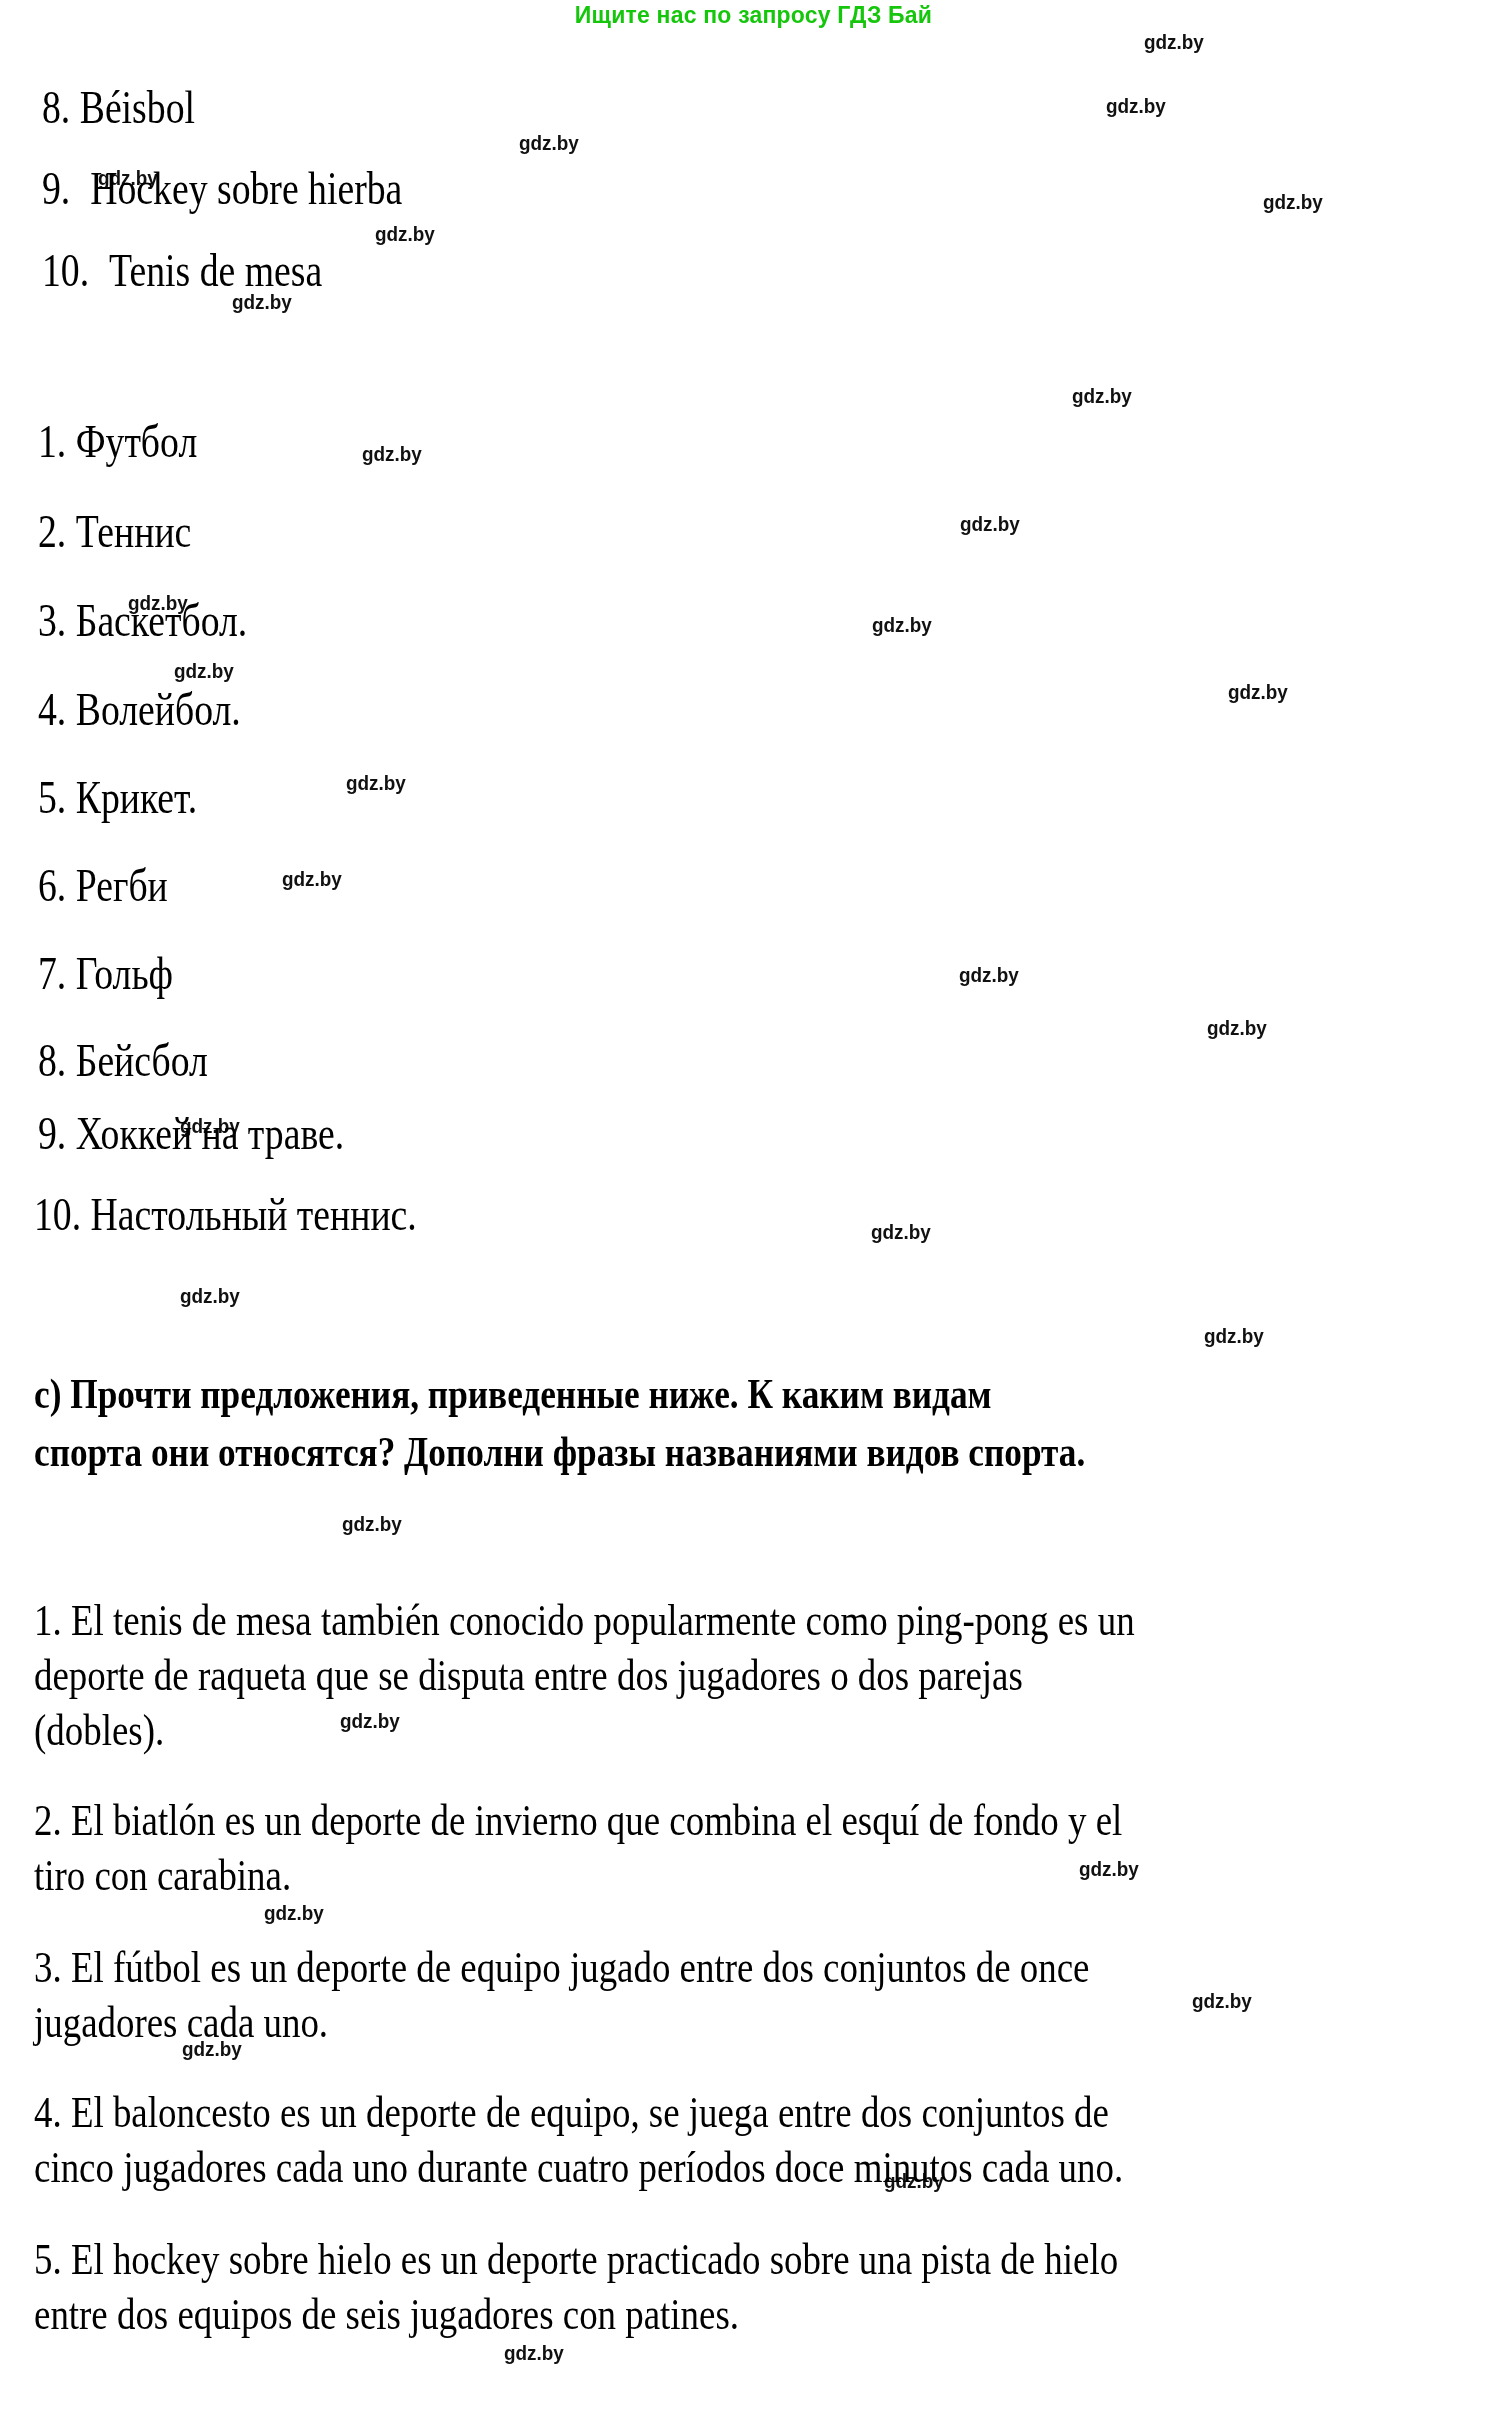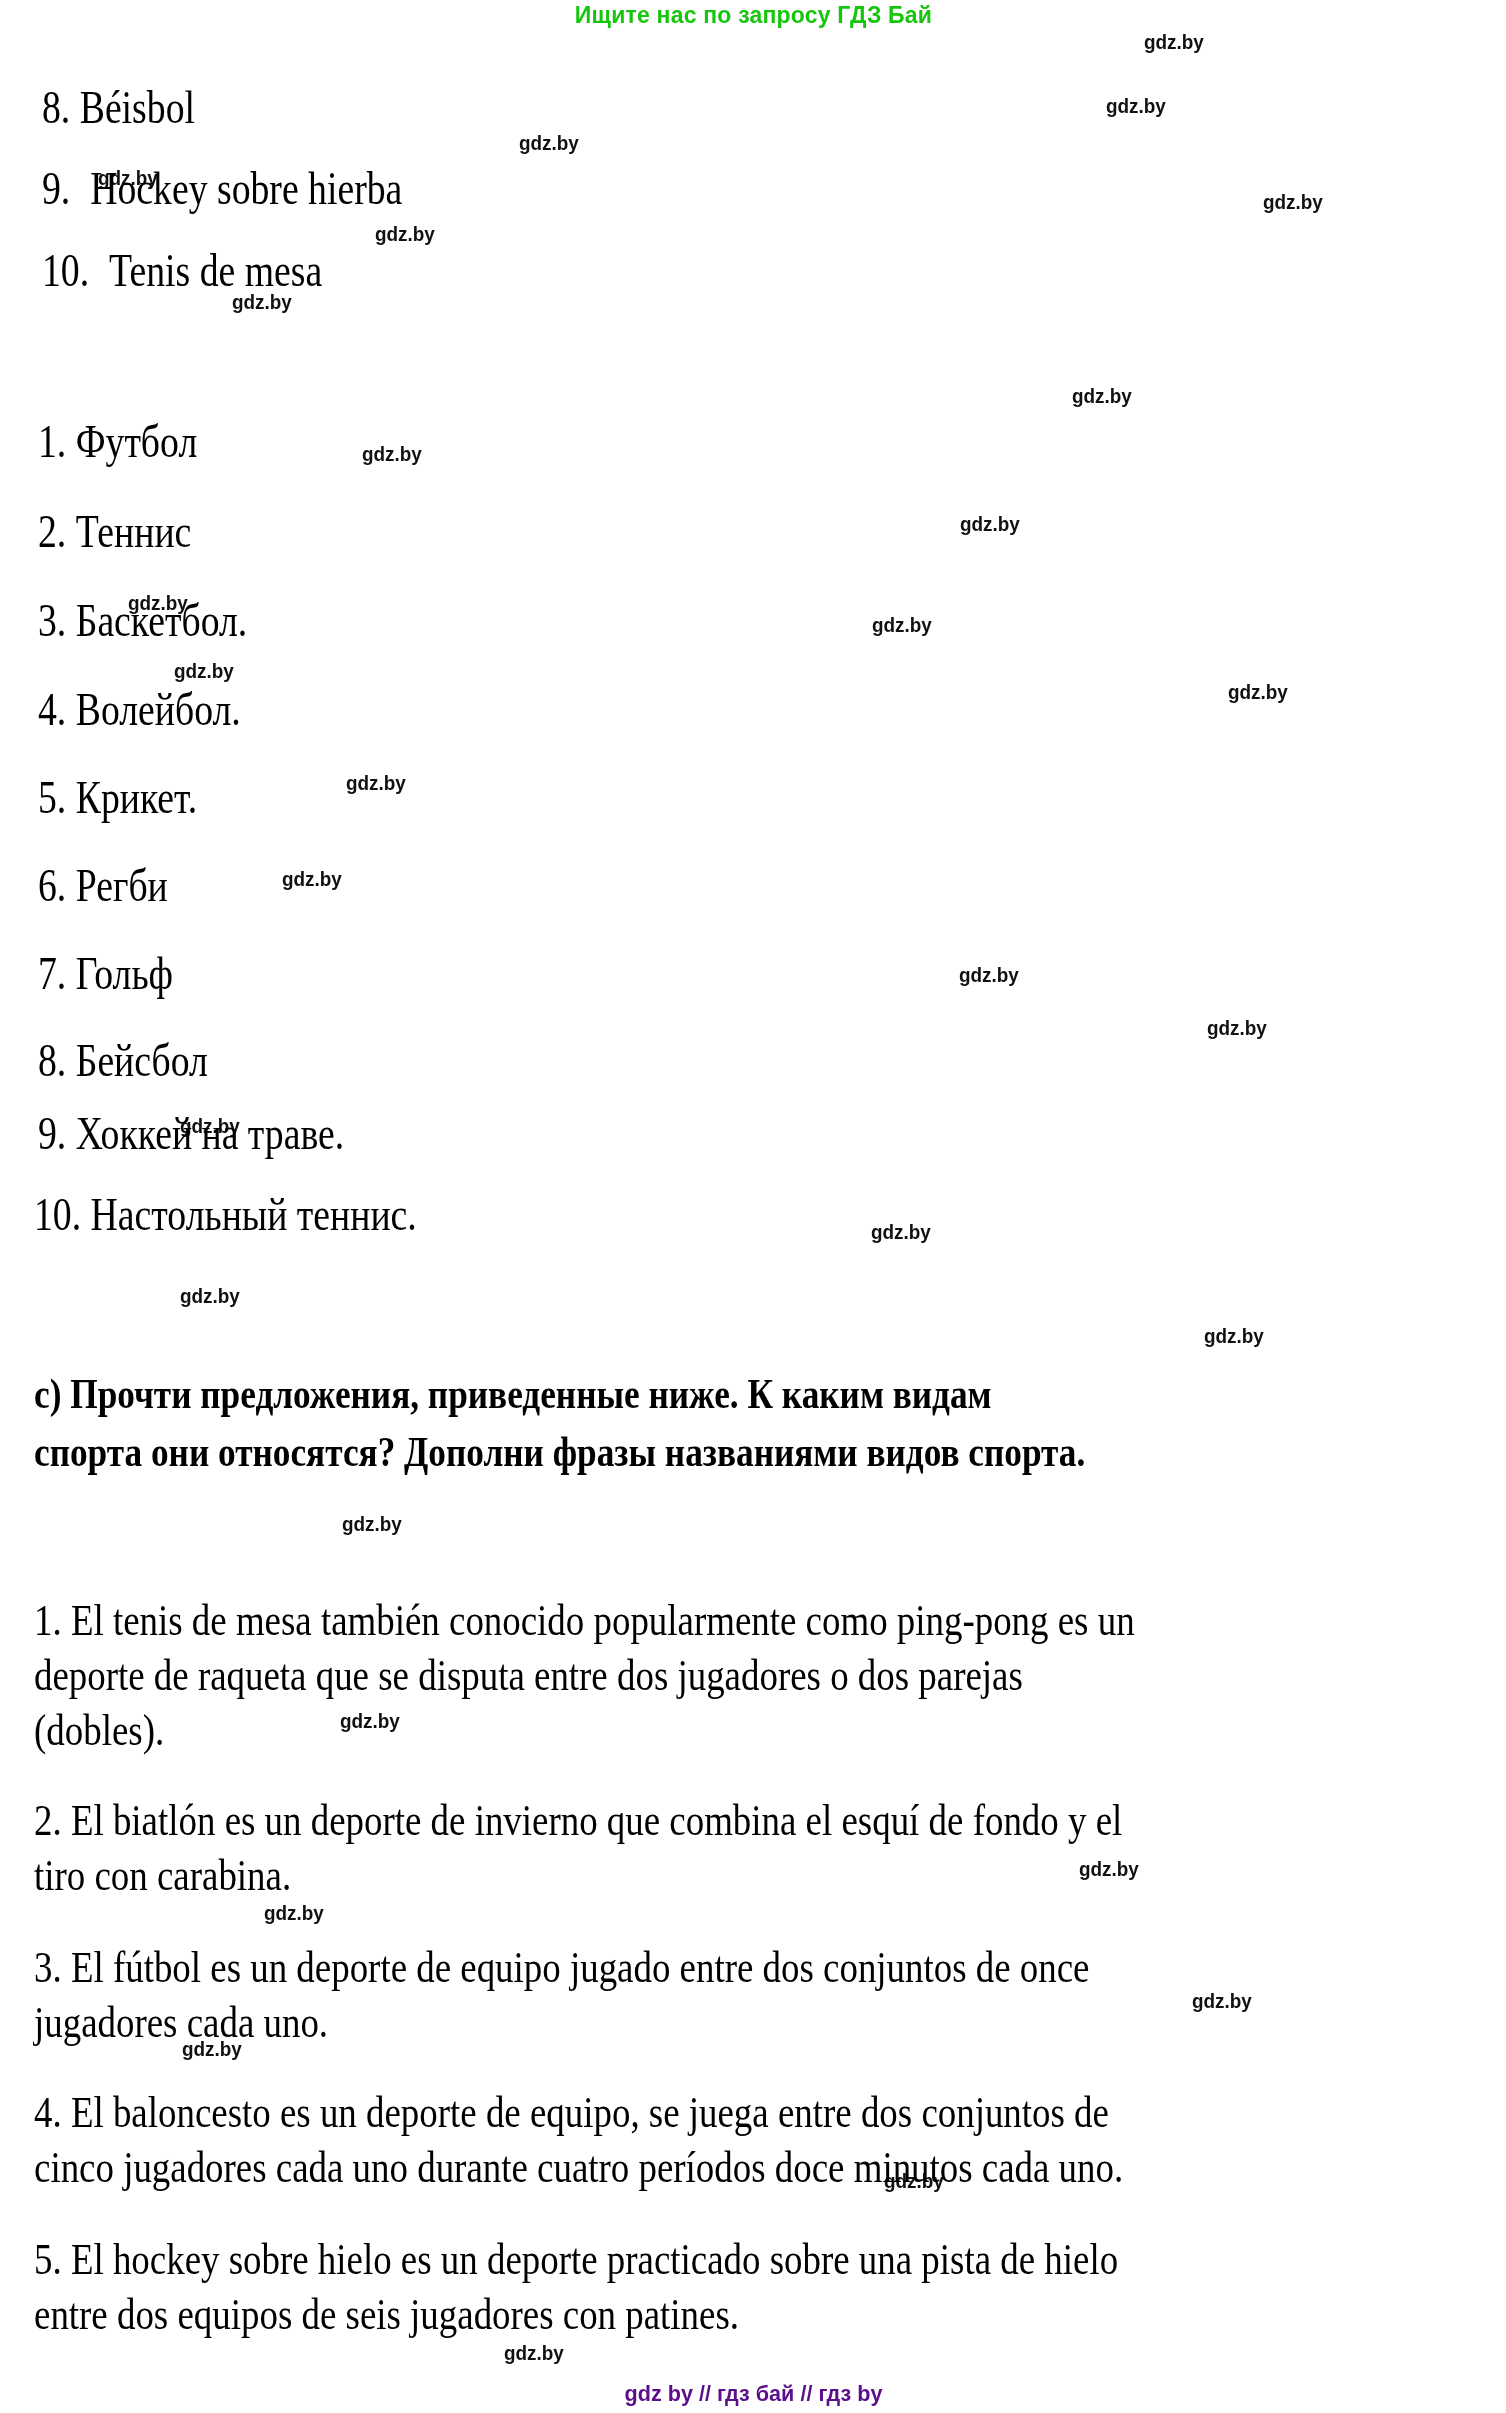--- a/index.html
+++ b/index.html
@@ -187,16 +187,15 @@
 
   <div class="abs scan sentence-line" style="left:34px; top:1945px;">3. El fútbol es un deporte de equipo jugado entre dos conjuntos de once</div>
   <div class="abs scan sentence-line" style="left:34px; top:2000px;">jugadores cada uno.</div>
 
   <div class="abs scan sentence-line" style="left:34px; top:2090px;">4. El baloncesto es un deporte de equipo, se juega entre dos conjuntos de</div>
   <div class="abs scan sentence-line" style="left:34px; top:2145px;">cinco jugadores cada uno durante cuatro períodos doce minutos cada uno.</div>
 
   <div class="abs scan sentence-line" style="left:34px; top:2237px;">5. El hockey sobre hielo es un deporte practicado sobre una pista de hielo</div>
   <div class="abs scan sentence-line" style="left:34px; top:2292px;">entre dos equipos de seis jugadores con patines.</div>
 
-  <div class="abs promo-footer">gdz by  //  гдз бай  //  гдз by</div>
 
 </div>
 
 
 </body></html>

